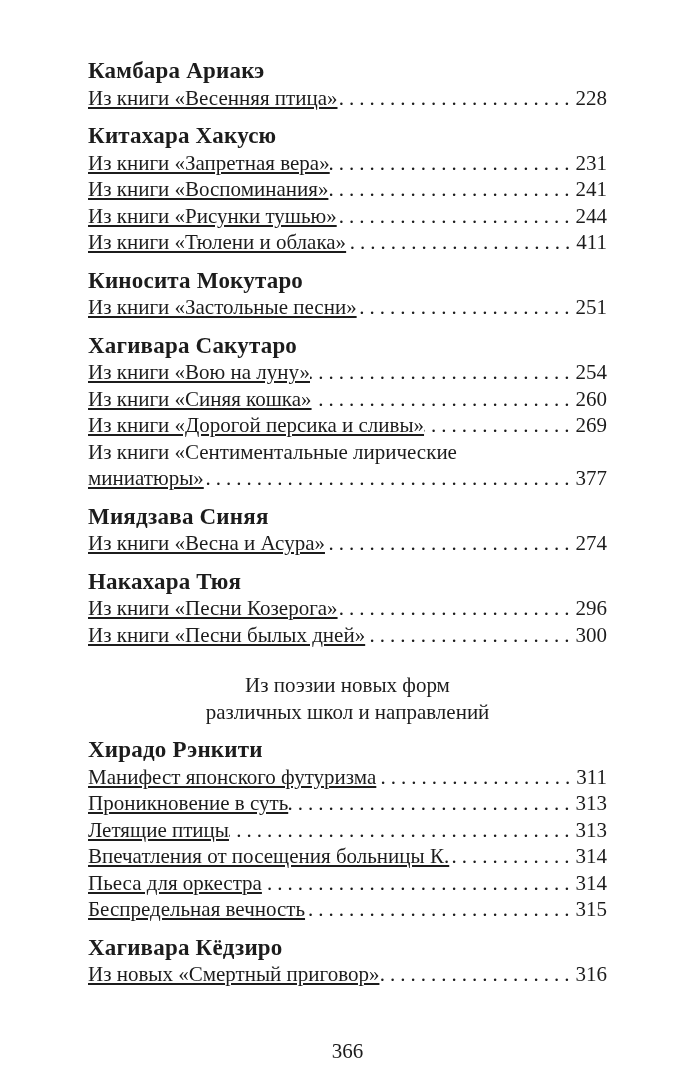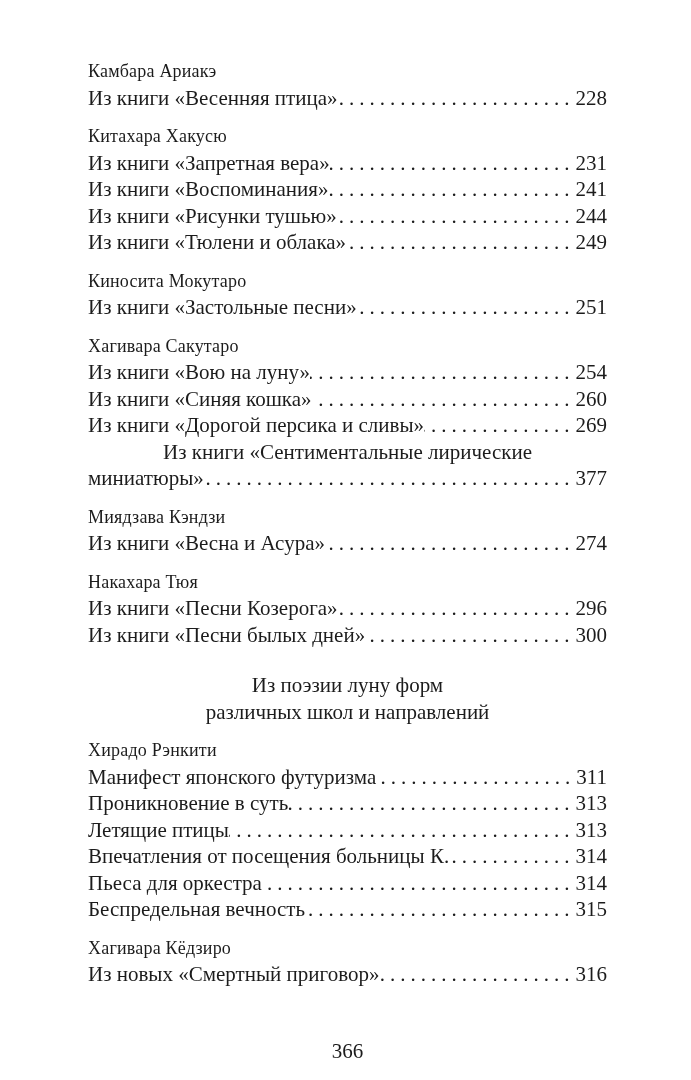--- a/index.html
+++ b/index.html
@@ -11,40 +11,40 @@
     background: #ffffff;
     color: #1c1c1c;
     font-family: "Liberation Serif", "DejaVu Serif", serif;
     font-size: 21px;
     line-height: 26.5px;
     padding: 46px 84px 0 88px;
     overflow: hidden;
   }
   .author-block { margin-top: 12px; }
   .author-name {
-    font-weight: normal;
-    font-size: 18px;
+    font-weight: bold;
+    font-size: 23px;
     letter-spacing: 0.2px;
   }
   .row { display: flex; }
-  .row .title { white-space: nowrap; flex: 0 0 auto; }
+  .row .title { white-space: nowrap; flex: 0 0 auto; text-decoration: underline; }
   .dots {
     flex: 1 1 auto;
     overflow: hidden;
     white-space: nowrap;
     direction: rtl;
     padding: 0 1px 0 5px;
     min-width: 10px;
   }
   .dots::after {
     content: "................................................................................";
     letter-spacing: 5px;
   }
   .pagenum { flex: 0 0 auto; white-space: nowrap; }
-  .wrap-line { white-space: nowrap; text-align: center; }
+  .wrap-line { white-space: nowrap; }
   .part-heading {
     text-align: center;
     margin-top: 24px;
     margin-bottom: 2px;
   }
   .footer {
     position: absolute;
     top: 995px;
     left: 88px;
     width: 519px;
@@ -79,21 +79,21 @@
       <span class="pagenum">241</span>
     </div>
     <div class="row">
       <span class="title">Из книги «Рисунки тушью»</span>
       <span class="dots"></span>
       <span class="pagenum">244</span>
     </div>
     <div class="row">
       <span class="title">Из книги «Тюлени и облака»</span>
       <span class="dots"></span>
-      <span class="pagenum">249</span>
+      <span class="pagenum">411</span>
     </div>
   </div>
 
   <div class="author-block">
     <div class="author-name">Киносита Мокутаро</div>
     <div class="row">
       <span class="title">Из книги «Застольные песни»</span>
       <span class="dots"></span>
       <span class="pagenum">251</span>
     </div>
@@ -120,21 +120,21 @@
       <div class="wrap-line">Из книги «Сентиментальные лирические</div>
       <div class="row">
         <span class="title">миниатюры»</span>
         <span class="dots"></span>
         <span class="pagenum">377</span>
       </div>
     </div>
   </div>
 
   <div class="author-block">
-    <div class="author-name">Миядзава Кэндзи</div>
+    <div class="author-name">Миядзава Синяя</div>
     <div class="row">
       <span class="title">Из книги «Весна и Асура»</span>
       <span class="dots"></span>
       <span class="pagenum">274</span>
     </div>
   </div>
 
   <div class="author-block">
     <div class="author-name">Накахара Тюя</div>
     <div class="row">
@@ -143,21 +143,21 @@
       <span class="pagenum">296</span>
     </div>
     <div class="row">
       <span class="title">Из книги «Песни былых дней»</span>
       <span class="dots"></span>
       <span class="pagenum">300</span>
     </div>
   </div>
 
   <div class="part-heading">
-    <div>Из поэзии луну форм</div>
+    <div>Из поэзии новых форм</div>
     <div>различных школ и направлений</div>
   </div>
 
   <div class="author-block">
     <div class="author-name">Хирадо Рэнкити</div>
     <div class="row">
       <span class="title">Манифест японского футуризма</span>
       <span class="dots"></span>
       <span class="pagenum">311</span>
     </div>

